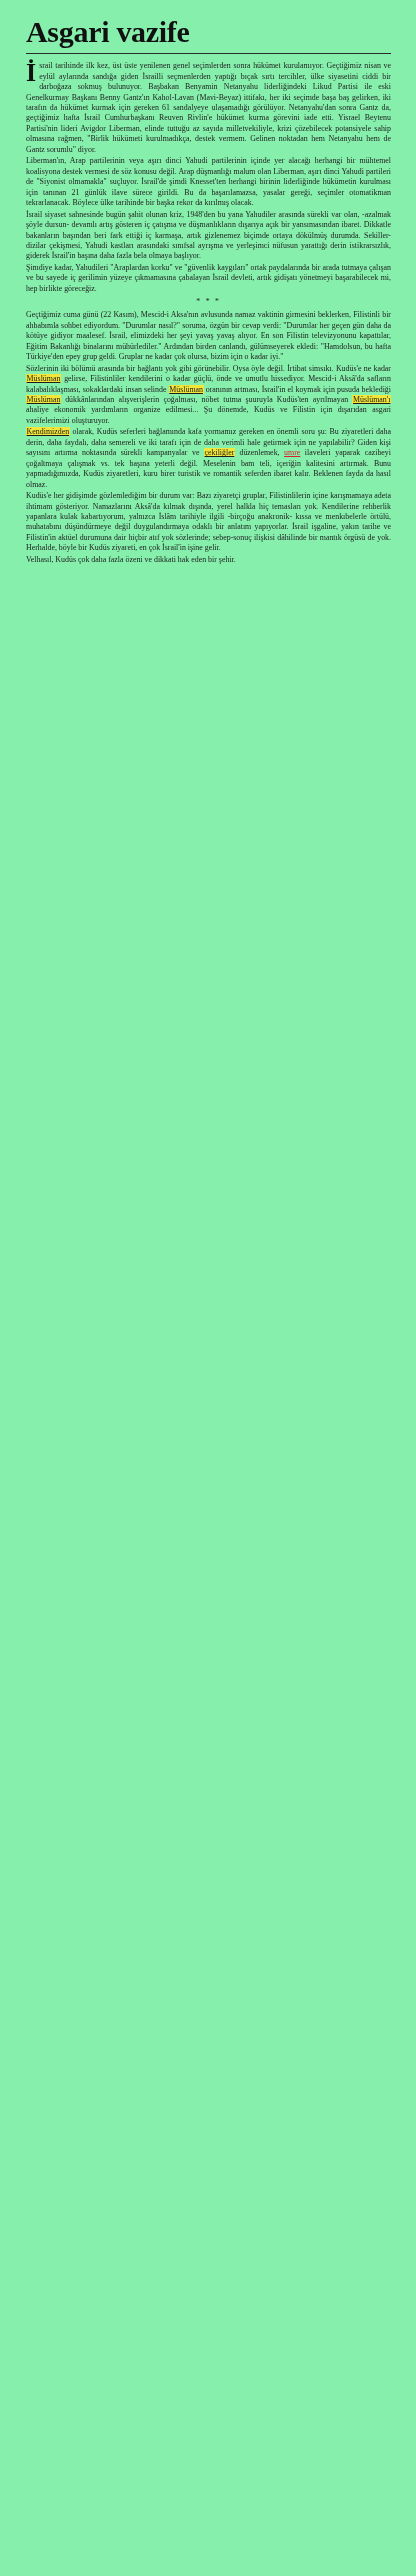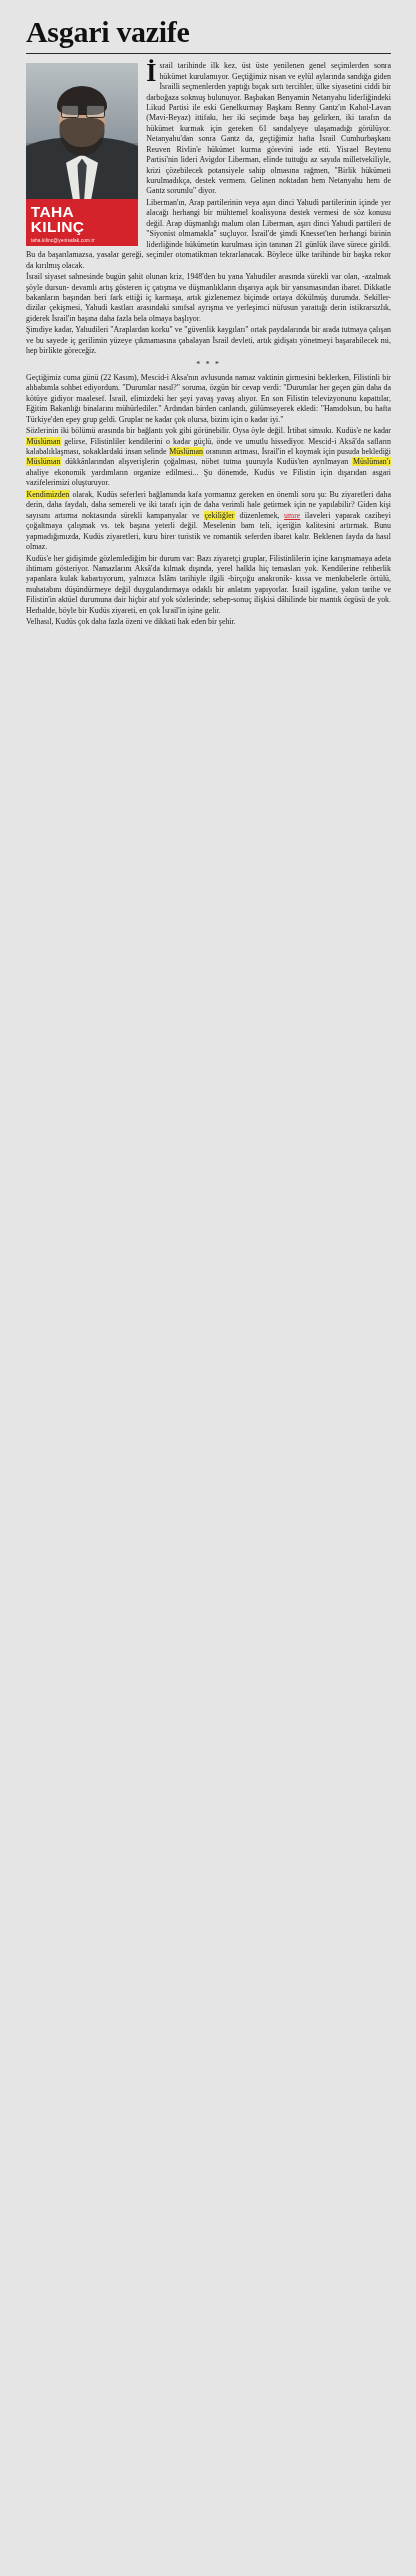--- a/index.html
+++ b/index.html
@@ -9,21 +9,21 @@
   }
   body {
     width: 417px;
     font-family: "Liberation Serif", serif;
     color: #1a1a1a;
   }
   .page {
     position: relative;
     width: 417px;
     min-height: 2576px;
-    background: #e5e5e5;
+    background: #86efac;
     box-sizing: border-box;
     padding: 16.7px 26px 18px 26px;
   }
 
   
   .headline {
     font-family: "Liberation Serif", serif;
     font-weight: bold;
     font-size: 30px;
     line-height: 1.02;
@@ -168,58 +168,40 @@
   .sep {
     text-align: center;
     font-size: 7.7px;
     letter-spacing: 1.8px;
     margin: 3px 0 3px 0;
     color: #222;
   }
   .hl {
     background: #f2e63a;
     padding: 0 0.6px;
+    text-decoration: underline;
   }
   .hl-red {
     color: #d5232c;
     text-decoration: underline;
   }
   .clearfix::after {
     content: "";
     display: block;
     clear: both;
   }
 </style>
 </head>
 <body>
 
 <div class="page">
 
   <h1 class="headline">Asgari vazife</h1>
   <hr class="rule-top">
 
-  <div class="photo-block">
-    <div class="photo">
-      <div class="bg-band"></div>
-      <div class="suit"></div>
-      <div class="shirt"></div>
-      <div class="tie"></div>
-      <div class="head"></div>
-      <div class="hair"></div>
-      <div class="beard"></div>
-      <div class="glass-l"></div>
-      <div class="glass-r"></div>
-      <div class="glass-bridge"></div>
-    </div>
-    <div class="name-badge">
-      <div class="nm">TAHA</div>
-      <div class="nm">KILINÇ</div>
-      <div class="mail">taha.kilinc@yenisafak.com.tr</div>
-    </div>
-  </div>
 
   <div class="body">
 
     <p>
       <span class="dropcap">İ</span><span>srail tarihinde ilk kez, üst üste yenilenen genel seçimlerden sonra hükümet kurulamıyor. Geçtiğimiz nisan ve eylül aylarında sandığa giden İsrailli seçmenlerden yaptığı bıçak sırtı tercihler, ülke siyasetini ciddi bir darboğaza sokmuş bulunuyor. Başbakan Benyamin Netanyahu liderliğindeki Likud Partisi ile eski Genelkurmay Başkanı Benny Gantz'ın Kahol-Lavan (Mavi-Beyaz) ittifakı, her iki seçimde başa baş gelirken, iki tarafın da hükümet kurmak için gereken 61 sandalyeye ulaşamadığı görülüyor. Netanyahu'dan sonra Gantz da, geçtiğimiz hafta İsrail Cumhurbaşkanı Reuven Rivlin'e hükümet kurma görevini iade etti. Yisrael Beytenu Partisi'nin lideri Avigdor Liberman, elinde tuttuğu az sayıda milletvekiliyle, krizi çözebilecek potansiyele sahip olmasına rağmen, "Birlik hükümeti kurulmadıkça, destek vermem. Gelinen noktadan hem Netanyahu hem de Gantz sorumlu" diyor.</span>
     </p>
 
     <p>Liberman'ın, Arap partilerinin veya aşırı dinci Yahudi partilerinin içinde yer alacağı herhangi bir mühtemel koalisyona destek vermesi de söz konusu değil. Arap düşmanlığı malum olan Liberman, aşırı dinci Yahudi partileri de "Siyonist olmamakla" suçluyor. İsrail'de şimdi Knesset'ten herhangi birinin liderliğinde hükümetin kurulması için tanınan 21 günlük ilave sürece girildi. Bu da başarılamazsa, yasalar gereği, seçimler otomatikman tekrarlanacak. Böylece ülke tarihinde bir başka rekor da kırılmış olacak.</p>
 
     <p>İsrail siyaset sahnesinde bugün şahit olunan kriz, 1948'den bu yana Yahudiler arasında sürekli var olan, -azalmak şöyle dursun- devamlı artış gösteren iç çatışma ve düşmanlıkların dışarıya açık bir yansımasından ibaret. Dikkatle bakanların başından beri fark ettiği iç karmaşa, artık gizlenemez biçimde ortaya dökülmüş durumda. Sekiller-dizilar çekişmesi, Yahudi kastları arasındaki sınıfsal ayrışma ve yerleşimci nüfusun yarattığı derin istikrarsızlık, giderek İsrail'in başına daha fazla bela olmaya başlıyor.</p>

